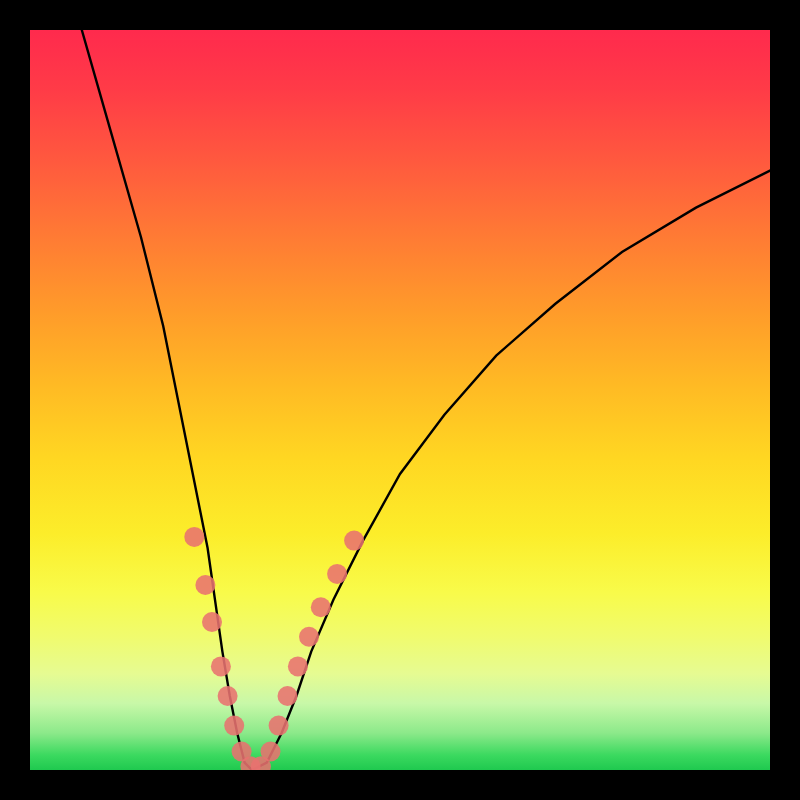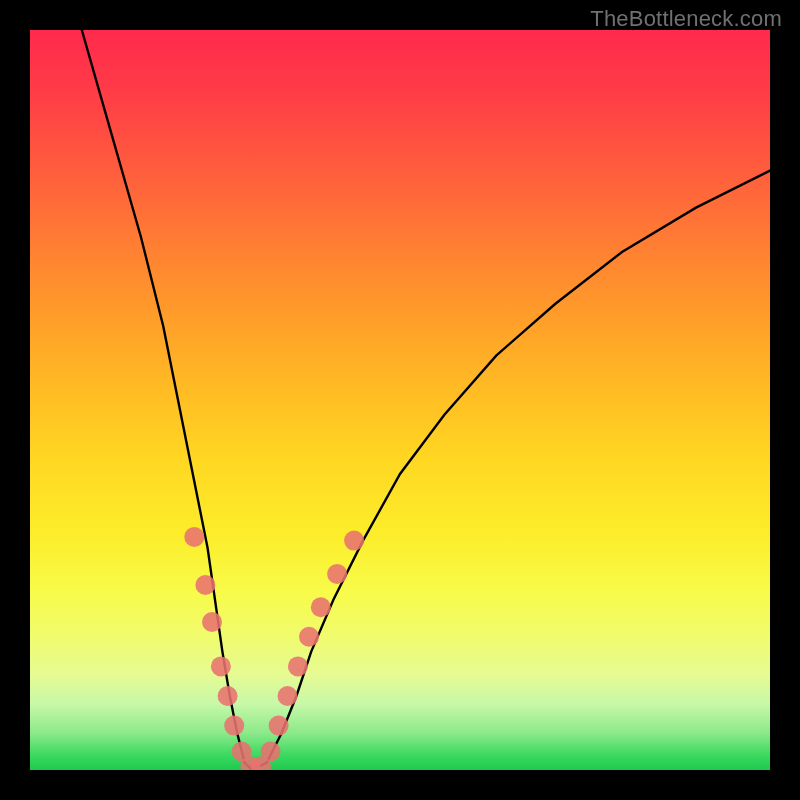--- a/index.html
+++ b/index.html
@@ -85,14 +85,13 @@
           <circle cx="257.5" cy="666.0" r="10" fill="#e8726f" fill-opacity="0.88"></circle>
           <circle cx="267.9" cy="636.4" r="10" fill="#e8726f" fill-opacity="0.88"></circle>
           <circle cx="279.0" cy="606.8" r="10" fill="#e8726f" fill-opacity="0.88"></circle>
           <circle cx="290.8" cy="577.2" r="10" fill="#e8726f" fill-opacity="0.88"></circle>
           <circle cx="307.1" cy="543.9" r="10" fill="#e8726f" fill-opacity="0.88"></circle>
           <circle cx="324.1" cy="510.6" r="10" fill="#e8726f" fill-opacity="0.88"></circle>
         </g>
     </svg>
   </div>
 
-  <div class="watermark">TheBottleneck.com</div>
 </div>
 
 </body></html>

